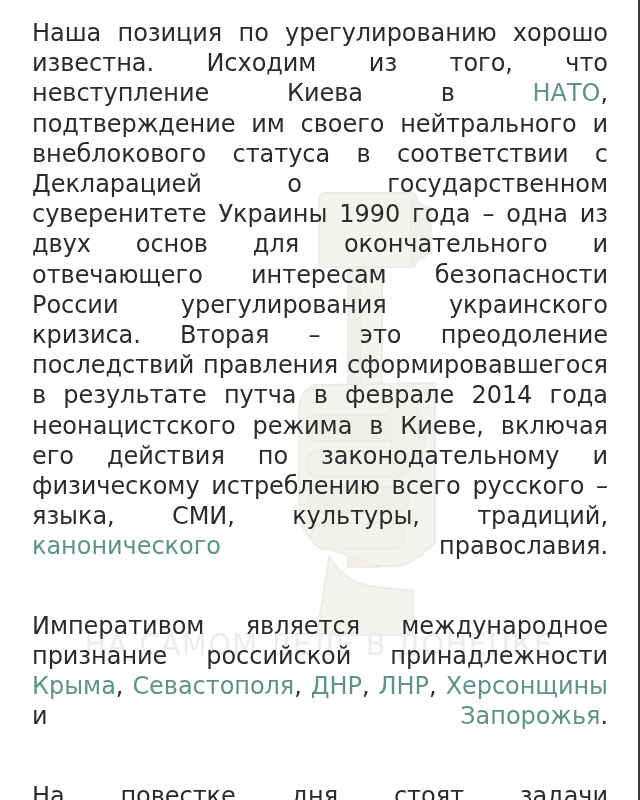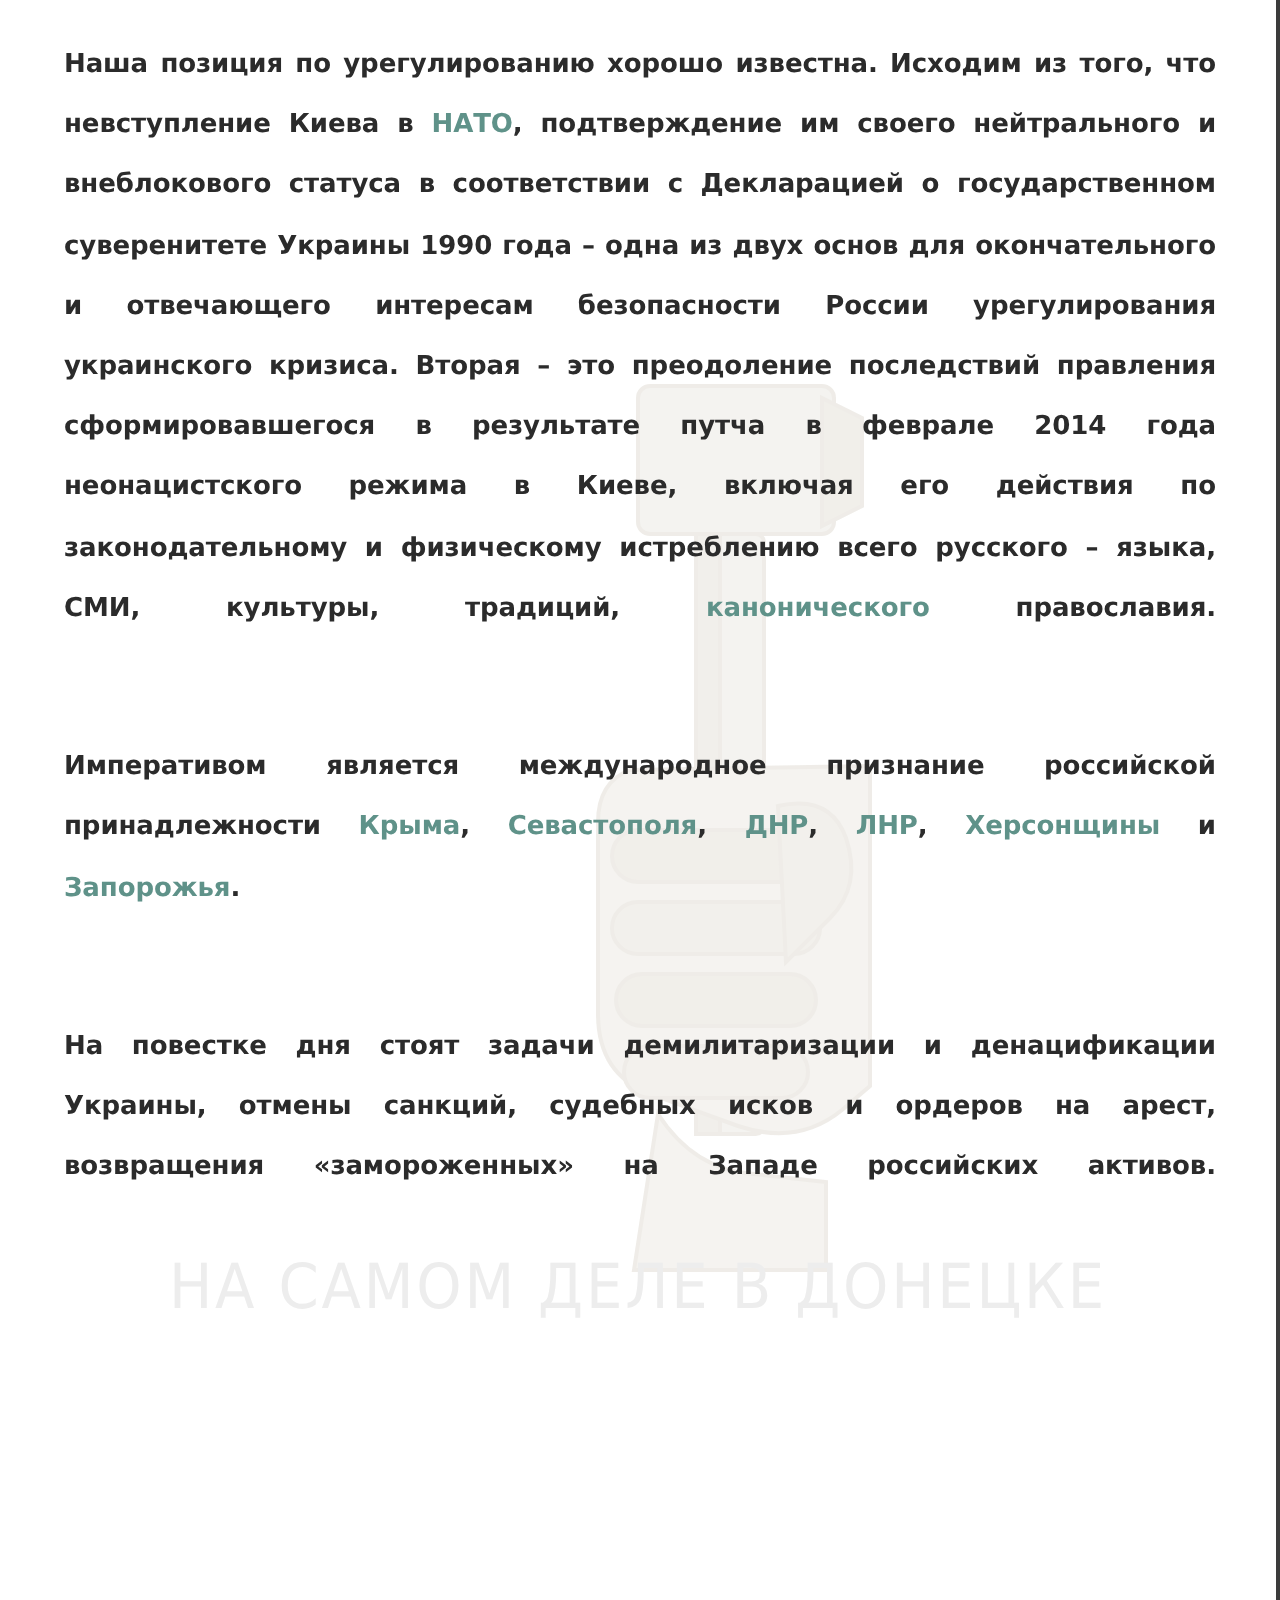--- a/index.html
+++ b/index.html
@@ -61,25 +61,25 @@
     position: relative;
     z-index: 2;
     padding: 18px 30px 0 32px;
     box-sizing: border-box;
   }
 
   p.para {
     margin: 0 0 19px 0;
     text-align: justify;
     text-justify: inter-word;
-    font-size: 13px;
+    font-size: 24px;
     line-height: 30.2px;
     color: #2b2b2b;
     letter-spacing: -0.05px;
-    font-weight: 700;
+    font-weight: 400;
     -webkit-font-smoothing: antialiased;
   }
   p.para:last-child {
     margin-bottom: 0;
   }
   
   p.para::after {
     content: "";
     display: inline-block;
     width: 100%;

